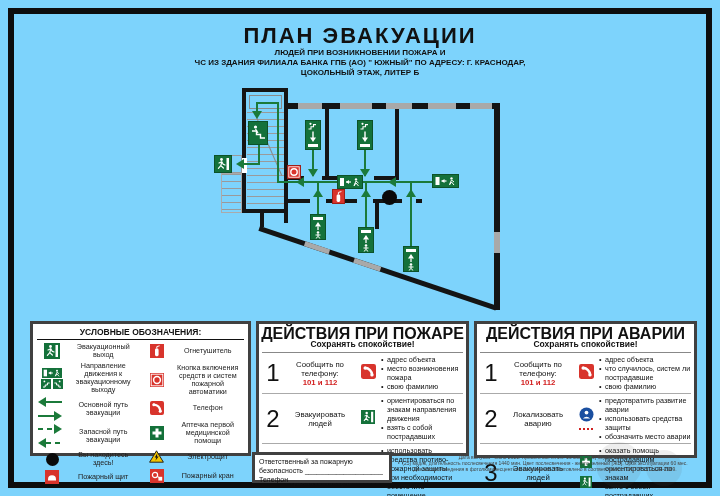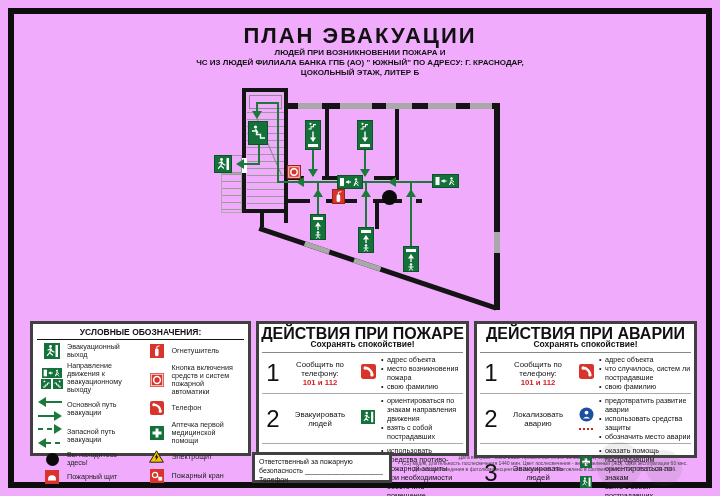--- a/index.html
+++ b/index.html
@@ -1,16 +1,16 @@
 <!DOCTYPE html>
 <html><head>
 <meta charset="utf-8">
 <style>
   html,body{margin:0;padding:0;background:#e8e8e8;}
-  .page{position:relative;width:720px;height:496px;background:#f0abfc;overflow:hidden;
+  .page{position:relative;width:720px;height:496px;background:#7dd3fc;overflow:hidden;
         font-family:"Liberation Sans",sans-serif;color:#111;}
   .frame{position:absolute;left:8px;top:8px;width:704px;height:480px;
          border:6px solid #0d0d0d;box-sizing:border-box;}
   
   .titleblock{position:absolute;left:0;top:24px;width:100%;text-align:center;}
   .title-main{font-size:22px;font-weight:bold;letter-spacing:2px;line-height:24px;}
   .title-sub{font-size:8px;font-weight:bold;line-height:10px;}
   
   .plan{position:absolute;left:210px;top:85px;width:302px;height:234px;}
   .plan *{position:absolute;box-sizing:border-box;}
@@ -21,21 +21,21 @@
   .tri-l{border-top:5px solid transparent;border-bottom:5px solid transparent;border-right:8px solid #1b7a3a;}
   .tri-d{border-left:5px solid transparent;border-right:5px solid transparent;border-top:8px solid #1b7a3a;}
   .tri-u{border-left:5px solid transparent;border-right:5px solid transparent;border-bottom:8px solid #1b7a3a;}
   .gsign{background:#14713a;border:1px solid #0c5229;}
   .hatch{background:repeating-linear-gradient(to bottom,#9a9a9a 0 1px,transparent 1px 7px);}
   .redbox{background:#d8342c;border:1px solid #9e1f19;}
   
   .box{position:absolute;border:3px solid #404040;box-sizing:border-box;background:#fff;}
   .legend-title{font-size:8.5px;font-weight:bold;text-align:center;padding:3px 0 2px;
                 border-bottom:1px solid #111;margin:0 4px;}
-  .legend-cols{display:flex;padding:3px 2px 0 4px;}
+  .legend-cols{display:flex;padding:3px 2px 0 4px;text-align:center;}
   .legend-col{flex:1;display:grid;grid-template-columns:30px 1fr;align-items:center;row-gap:3px;}
   .legend-label{font-size:7.2px;line-height:8px;color:#222;padding-right:2px;}
   .licon{display:flex;align-items:center;justify-content:center;}
   .act-title{font-size:16px;font-weight:bold;text-align:center;margin-top:4px;line-height:11px;}
   .act-sub{font-size:8.5px;font-weight:bold;text-align:center;line-height:10px;padding-bottom:3px;
            border-bottom:1px solid #888;margin:0 3px;}
   .act-row{display:grid;grid-template-columns:22px 72px 24px 1fr;align-items:center;
            border-bottom:1px solid #aaa;margin:0 3px;padding:2px 0;}
   .act-row:last-child{border-bottom:none;}
   .act-num{font-size:24px;font-weight:400;text-align:center;line-height:24px;}
@@ -53,21 +53,21 @@
 </style>
 </head>
 <body>
 
 <div class="page">
   <div class="frame"></div>
 
   <div class="titleblock">
     <div class="title-main">ПЛАН ЭВАКУАЦИИ</div>
     <div class="title-sub">ЛЮДЕЙ ПРИ ВОЗНИКНОВЕНИИ ПОЖАРА И</div>
-    <div class="title-sub">ЧС ИЗ ЛЮДЕЙ ФИЛИАЛА БАНКА ГПБ (АО) " ЮЖНЫЙ" ПО АДРЕСУ: Г. КРАСНОДАР,</div>
+    <div class="title-sub">ЧС ИЗ ЗДАНИЯ ФИЛИАЛА БАНКА ГПБ (АО) " ЮЖНЫЙ" ПО АДРЕСУ: Г. КРАСНОДАР,</div>
     <div class="title-sub">ЦОКОЛЬНЫЙ ЭТАЖ, ЛИТЕР Б</div>
   </div>
 
   <div class="plan">
 
     <div style="left:32px;top:3px;width:46px;height:125px;border:4px solid #141414;"></div>
     <div style="left:31px;top:73px;width:6px;height:15px;background:#fff;"></div>
     <div style="left:39px;top:10px;width:33px;height:14px;border:1px solid #8a8a8a;"></div>
     <div class="hatch" style="left:37px;top:27px;width:37px;height:97px;"></div>
     <div style="left:46px;top:30px;width:66px;height:1px;background:#8a8a8a;transform:rotate(66.5deg);transform-origin:0 0;"></div>

